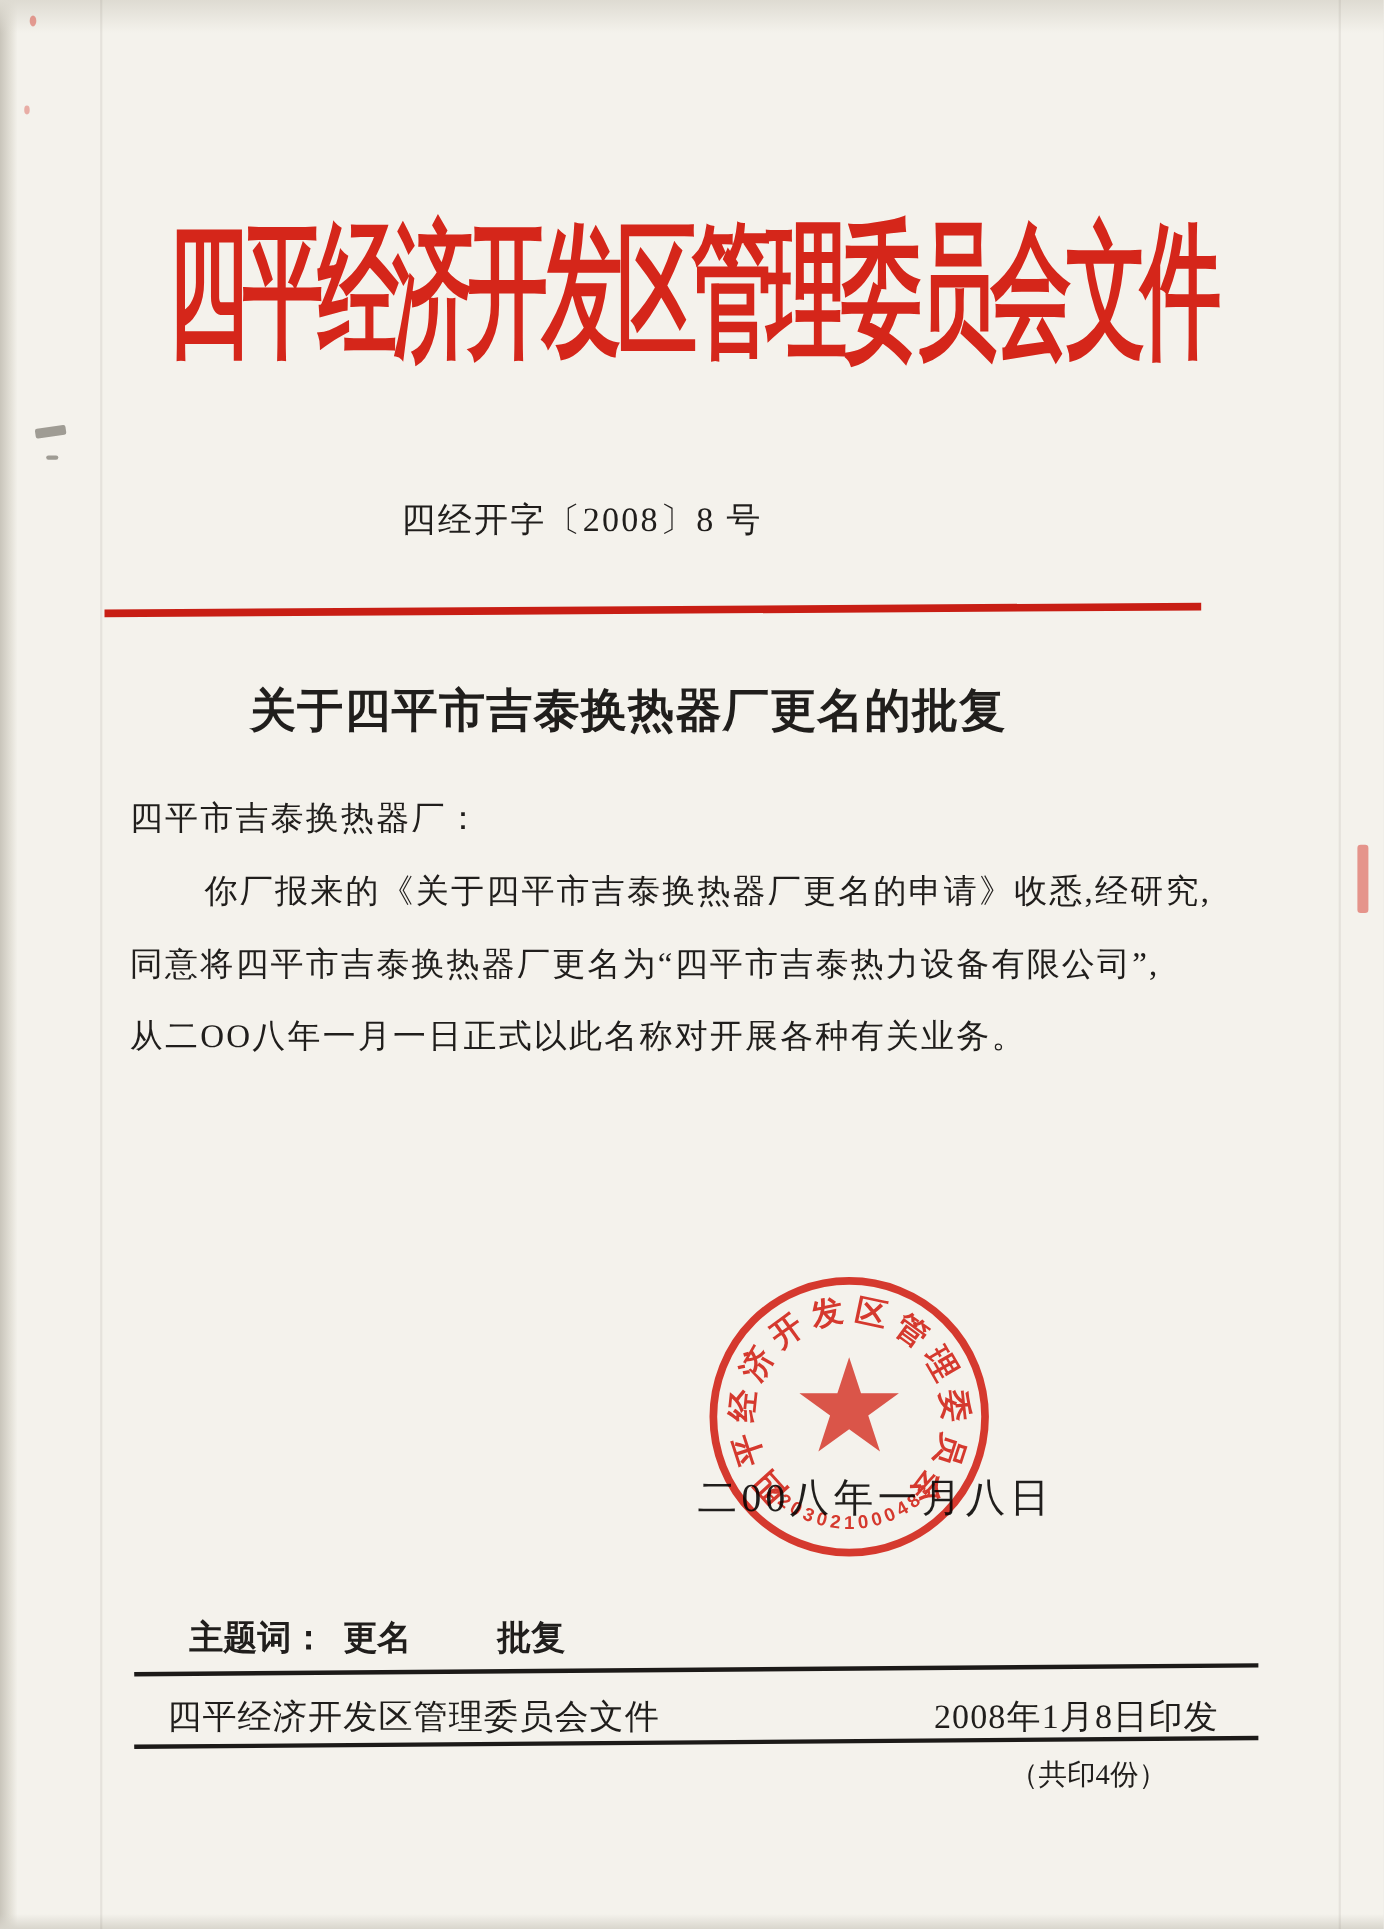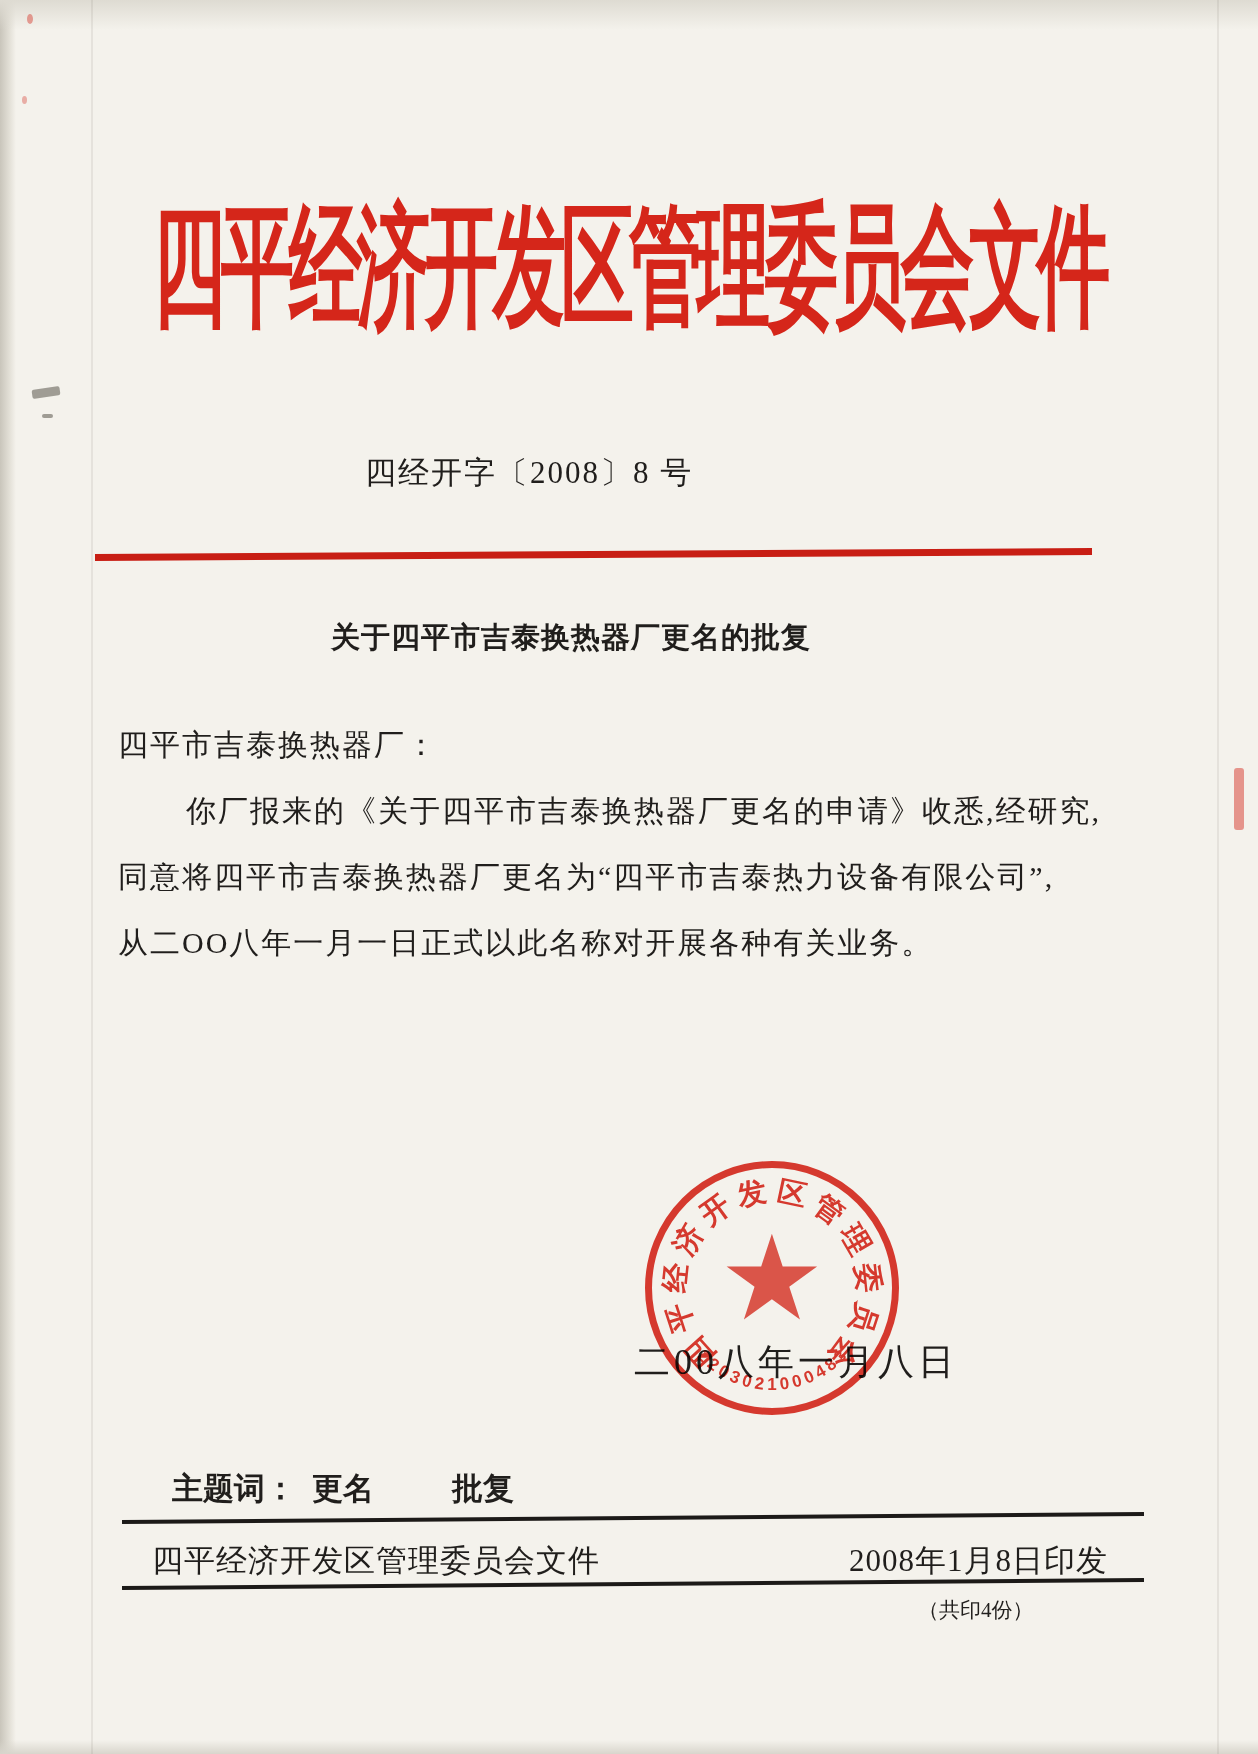--- a/index.html
+++ b/index.html
@@ -36,21 +36,21 @@
     position:absolute;left:0;top:452px;width:1058px;text-align:center;
     font-size:31px;letter-spacing:2px;
   }
   .red-rule{
     position:absolute;left:95px;top:551px;width:997px;height:7px;
     transform:rotate(-0.35deg);
   }
   .doc-title{
     position:absolute;left:0;top:618px;width:1142px;text-align:center;
     font-family:Liberation Sans, sans-serif;
-    font-size:29px;font-weight:bold;letter-spacing:1px;
+    font-size:42px;font-weight:bold;letter-spacing:1px;
   }
 
   
   .body-block{position:absolute;left:118px;top:712px;width:1000px;
     font-size:30px;line-height:66px;letter-spacing:2px;white-space:nowrap;}
   .indent{padding-left:68px;}
 
   .sign-date{
     position:absolute;left:634px;top:1298px;font-size:36px;letter-spacing:4px;
     z-index:1;white-space:nowrap;margin-top:40px;
@@ -85,21 +85,21 @@
     font-family:"Liberation Sans","DejaVu Sans",sans-serif;
     font-size:31px;font-weight:bold;white-space:nowrap;}
   .subject-row .t1{position:absolute;left:140px;top:0;}
   .subject-row .t2{position:absolute;left:280px;top:0;}
   .black-rule{position:absolute;left:122px;width:1022px;height:4px;background:#1c1a18;
     transform:rotate(-0.45deg);}
   .rule-a{top:1516px;}
   .rule-b{top:1582px;}
   .issuer{position:absolute;left:152px;top:1540px;font-size:31px;letter-spacing:1px;white-space:nowrap;}
   .print-info{position:absolute;right:150px;top:1540px;font-size:31px;letter-spacing:1px;white-space:nowrap;}
-  .copies{position:absolute;left:918px;top:1596px;font-size:21px;white-space:nowrap;}
+  .copies{position:absolute;left:918px;top:1596px;font-size:26px;white-space:nowrap;}
 </style>
 </head>
 <body style="color: rgb(32, 30, 28);">
 
 <div class="page">
 
   <div class="edge-left"></div>
   <div class="edge-top"></div>
   <div class="edge-bottom"></div>
   <div class="crease" style="left:91px"></div>

